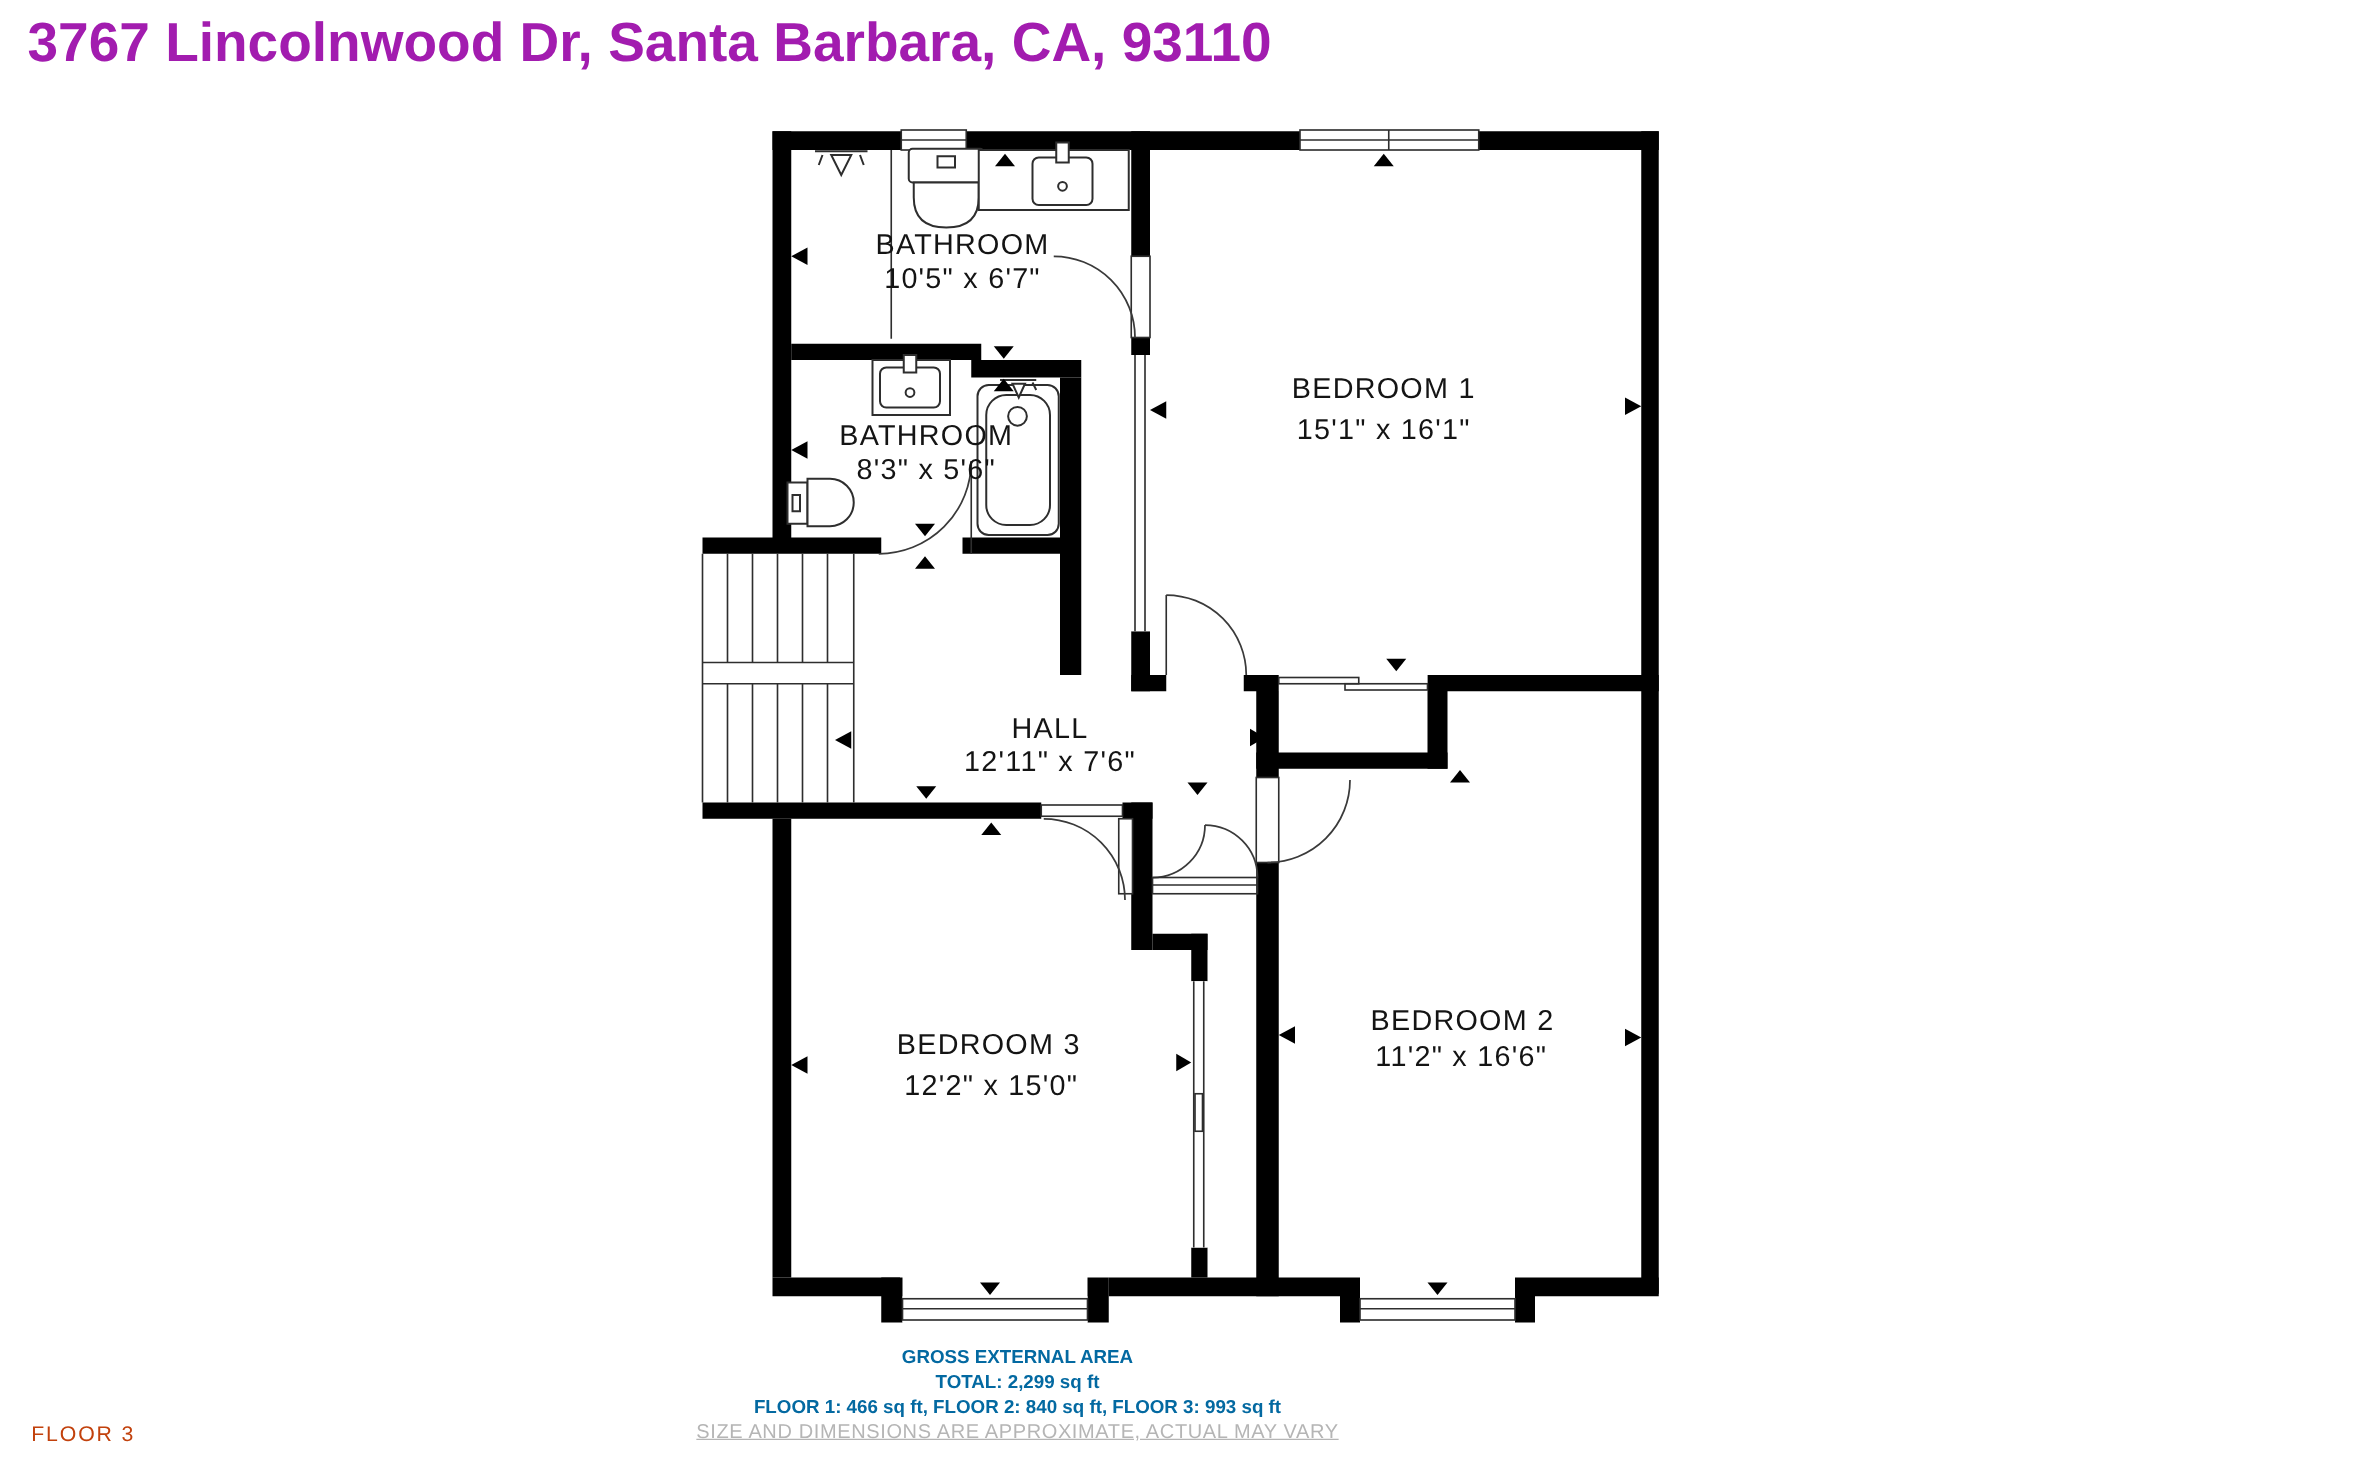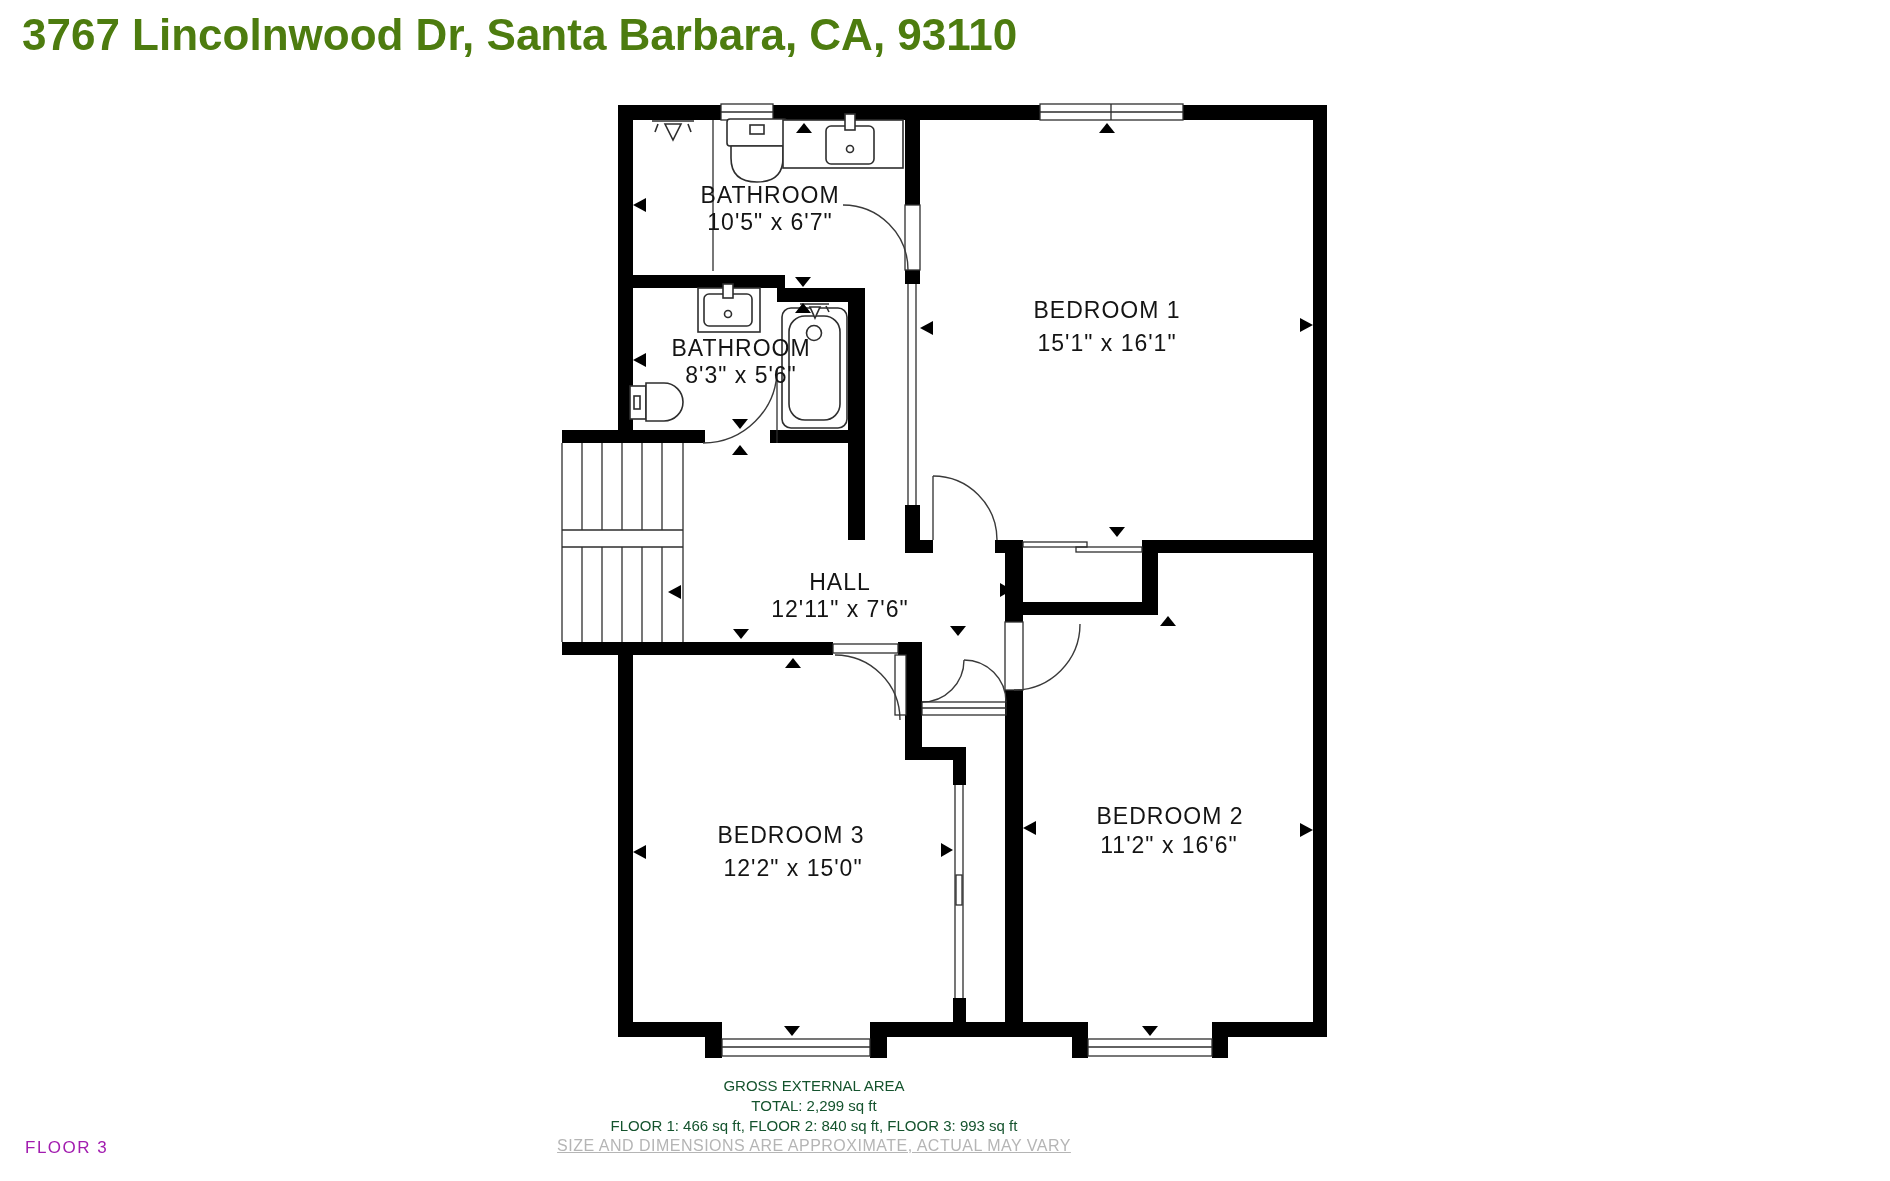--- a/index.html
+++ b/index.html
@@ -1,24 +1,24 @@
 <!DOCTYPE html>
 <html><head>
 <meta charset="utf-8">
 <style>
   html,body{margin:0;padding:0;background:#fff;}
   body{width:1890px;height:1181px;position:relative;overflow:hidden;
        font-family:"Liberation Sans",sans-serif;color:#141414;}
   .title{position:absolute;left:22px;top:10px;font-size:44px;font-weight:600;
-         letter-spacing:0px;color:#4d7c0f;white-space:nowrap;}
+         letter-spacing:0px;color:#a21caf;white-space:nowrap;}
   .plan{position:absolute;left:0;top:0;}
   .footer{position:absolute;left:414px;top:1076px;width:800px;text-align:center;}
-  .footer div{font-size:15px;font-weight:400;line-height:20px;color:#14532d;}
+  .footer div{font-size:15px;font-weight:700;line-height:20px;color:#0369a1;}
   .footer .muted{font-size:16px;font-weight:400;color:#b5b5b5;letter-spacing:.5px;text-decoration:underline;}
-  .floorlabel{position:absolute;left:25px;top:1138px;font-size:17px;color:#a21caf;
+  .floorlabel{position:absolute;left:25px;top:1138px;font-size:17px;color:#c2410c;
               letter-spacing:1.5px;}
   
   .w{fill:#000;}
   .wh{fill:#fff;}
   .tl{stroke:#2e2e2e;stroke-width:1.3;fill:none;}
   .arc{stroke:#3a3a3a;stroke-width:1.4;fill:none;}
   .fx{stroke:#2e2e2e;stroke-width:1.6;fill:#fff;}
   .fxl{stroke:#2e2e2e;stroke-width:1.6;fill:none;}
   .tick{fill:#000;}
   .rl{font-family:"Liberation Sans",sans-serif;font-size:23px;fill:#141414;

